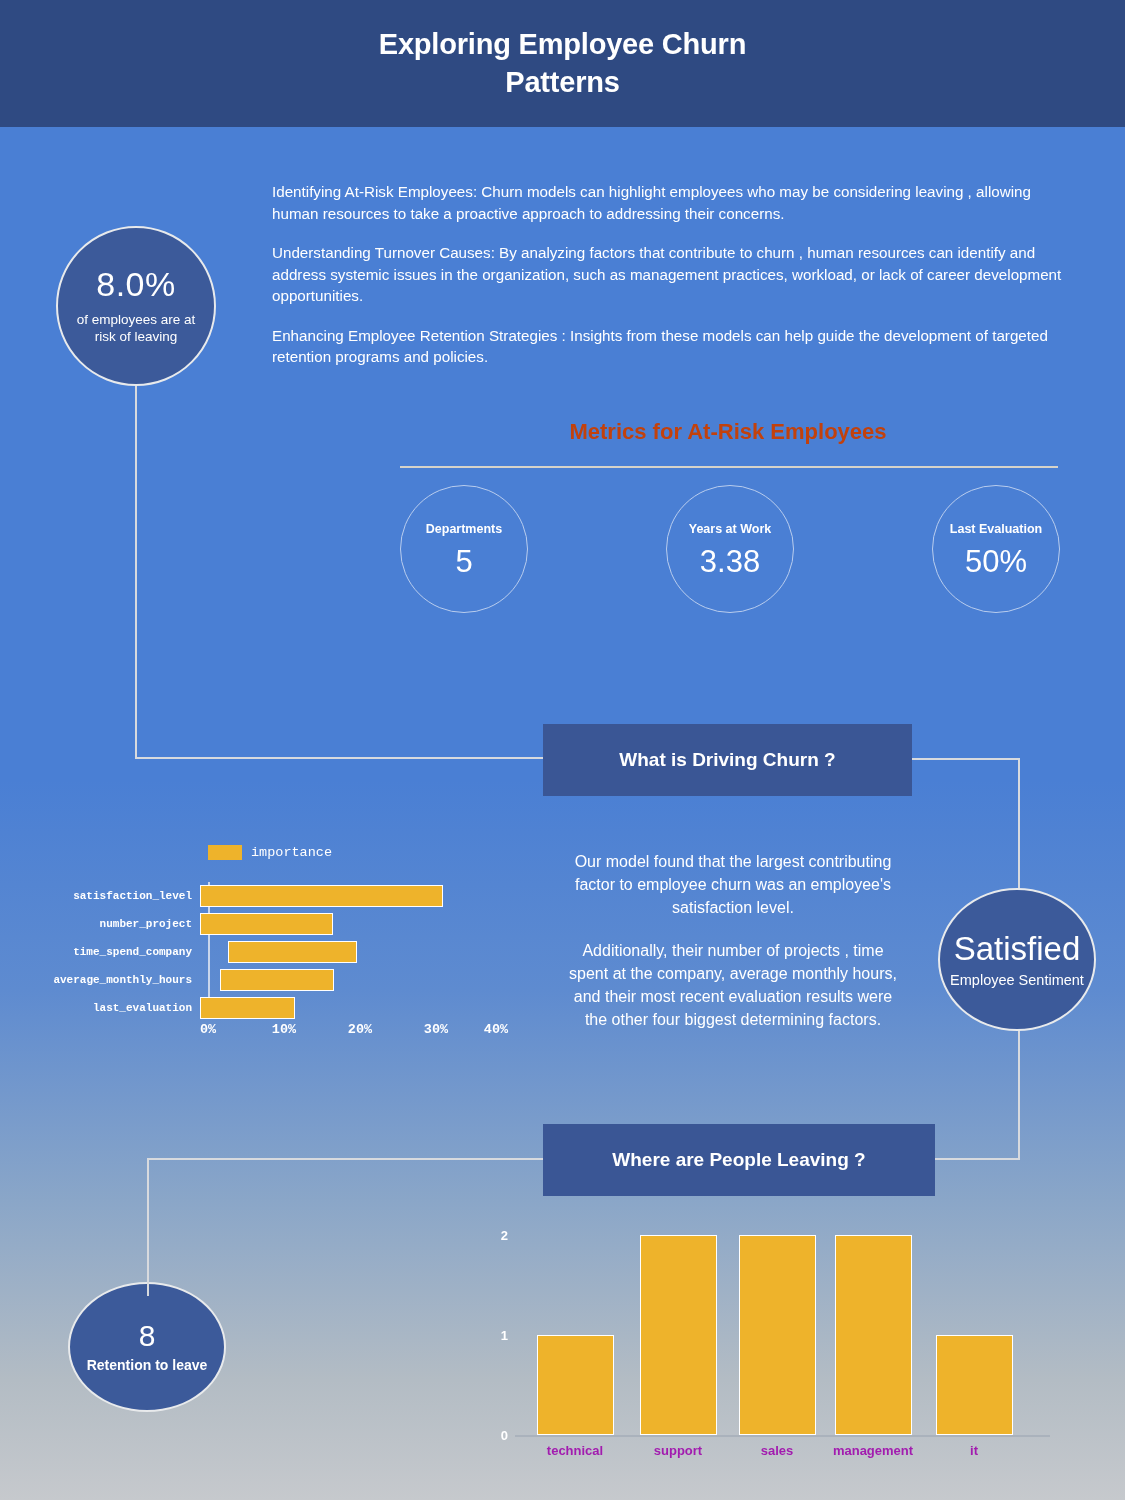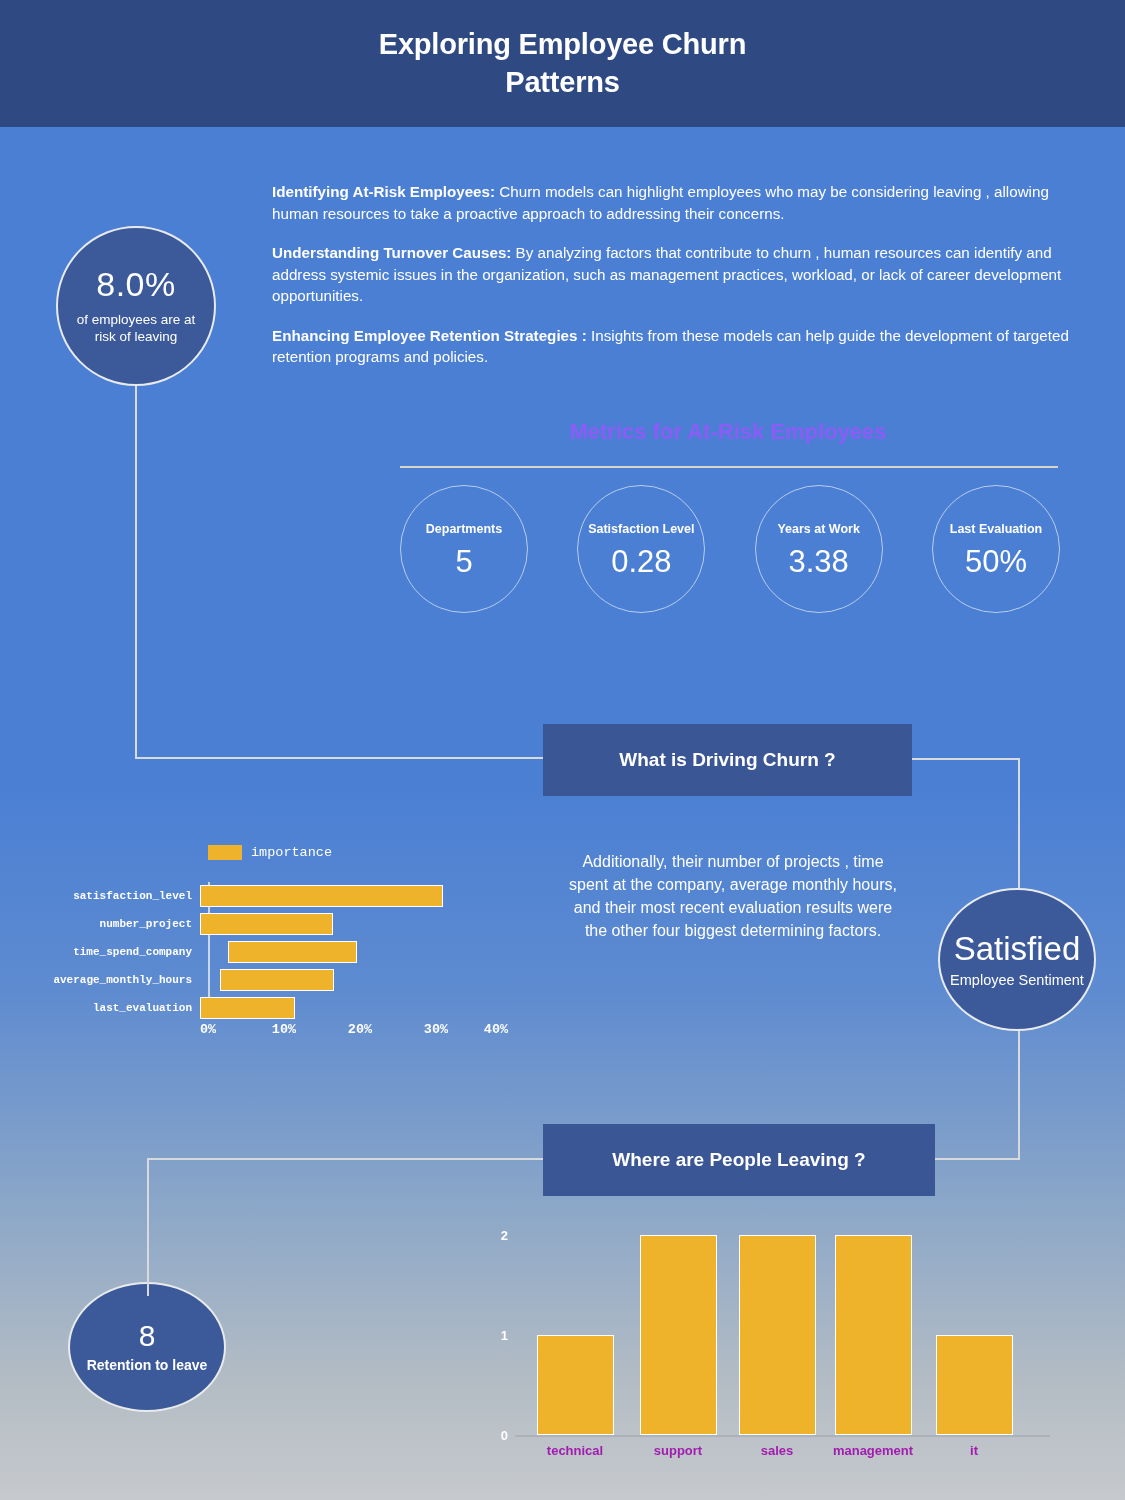--- a/index.html
+++ b/index.html
@@ -18,21 +18,21 @@
   }
   #header-title{
     color:#ffffff;font-size:29px;font-weight:bold;line-height:1.28;
     text-align:center;letter-spacing:-.2px;
   }
 
   
   #intro{left:272px;top:181px;width:800px;}
   .para{color:#ffffff;font-size:15.2px;line-height:1.42;margin-bottom:18px;}
   .para:last-child{margin-bottom:0;}
-  .para b{font-weight:bold;}
+  .para b{font-weight:normal;}
 
   
   .darkcircle{
     border-radius:50%;background:#3c5a9a;border:2.5px solid #e8eaec;
     display:flex;flex-direction:column;align-items:center;justify-content:center;
     text-align:center;color:#ffffff;box-sizing:border-box;
   }
   #pct-circle{left:56px;top:226px;width:160px;height:160px;}
   #pct-value{font-size:34px;line-height:1.05;letter-spacing:.5px;}
   #pct-caption{font-size:13.5px;line-height:1.28;margin-top:8px;padding:0 14px;}
@@ -44,21 +44,21 @@
   #sat-circle{left:938px;top:888px;width:158px;height:143px;z-index:4;}
   #sat-value{font-size:33px;line-height:1;font-weight:normal;}
   #sat-caption{font-size:14.5px;margin-top:7px;}
 
   
   .conn{background:#d8dade;z-index:1;}
 
   
   #metrics-title{
     left:398px;top:419px;width:660px;text-align:center;
-    color:#8b5cf6;font-size:22px;font-weight:bold;
+    color:#c2410c;font-size:22px;font-weight:bold;
   }
   #metrics-rule{left:400px;top:466px;width:658px;height:2px;background:#d6d3c9;}
   #metrics-row{left:400px;top:485px;width:660px;height:128px;display:flex;justify-content:space-between;}
   .metric{
     width:128px;height:128px;border-radius:50%;border:1.5px solid #b9cdee;
     box-sizing:border-box;display:flex;flex-direction:column;
     align-items:center;justify-content:center;color:#ffffff;text-align:center;
   }
   .metric-label{font-size:12.5px;font-weight:bold;margin-bottom:10px;}
   .metric-value{font-size:31px;line-height:1;}
@@ -143,24 +143,20 @@
 </div>
 
 <div id="metrics-title" class="abs">Metrics for At-Risk Employees</div>
 <div id="metrics-rule" class="abs"></div>
 <div id="metrics-row" class="abs">
   <div class="metric">
     <div class="metric-label">Departments</div>
     <div class="metric-value">5</div>
   </div>
   <div class="metric">
-    <div class="metric-label">Satisfaction Level</div>
-    <div class="metric-value">0.28</div>
-  </div>
-  <div class="metric">
     <div class="metric-label">Years at Work</div>
     <div class="metric-value">3.38</div>
   </div>
   <div class="metric">
     <div class="metric-label">Last Evaluation</div>
     <div class="metric-value">50%</div>
   </div>
 </div>
 
 <div id="banner1" class="abs banner">
@@ -208,20 +204,21 @@
   <div id="hbar-ticks">
     <div class="htick" style="left:0px;">0%</div>
     <div class="htick" style="left:76px;">10%</div>
     <div class="htick" style="left:152px;">20%</div>
     <div class="htick" style="left:228px;">30%</div>
     <div class="htick" style="left:288px;">40%</div>
   </div>
 </div>
 
 <div id="mid-text" class="abs">
+  <p>Our model found that the largest contributing factor to employee churn was an employee's satisfaction level.</p>
   <p>Additionally, their number of projects , time spent at the company, average monthly hours, and their most recent evaluation results were the other four biggest  determining factors.</p>
 </div>
 
 <div id="sat-circle" class="abs darkcircle">
   <div id="sat-value">Satisfied</div>
   <div id="sat-caption">Employee Sentiment</div>
 </div>
 
 <div id="banner2" class="abs banner">
   <span>Where are People Leaving ?</span>

